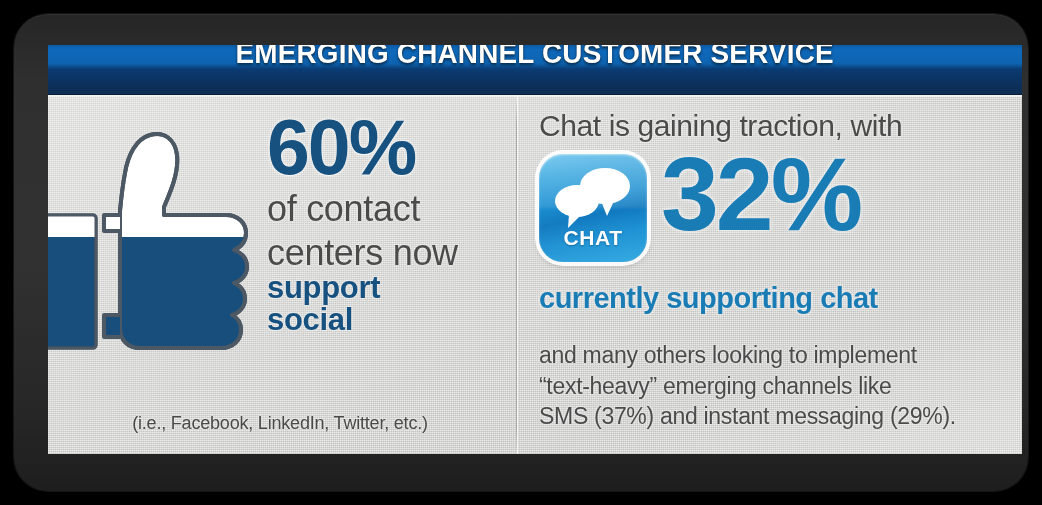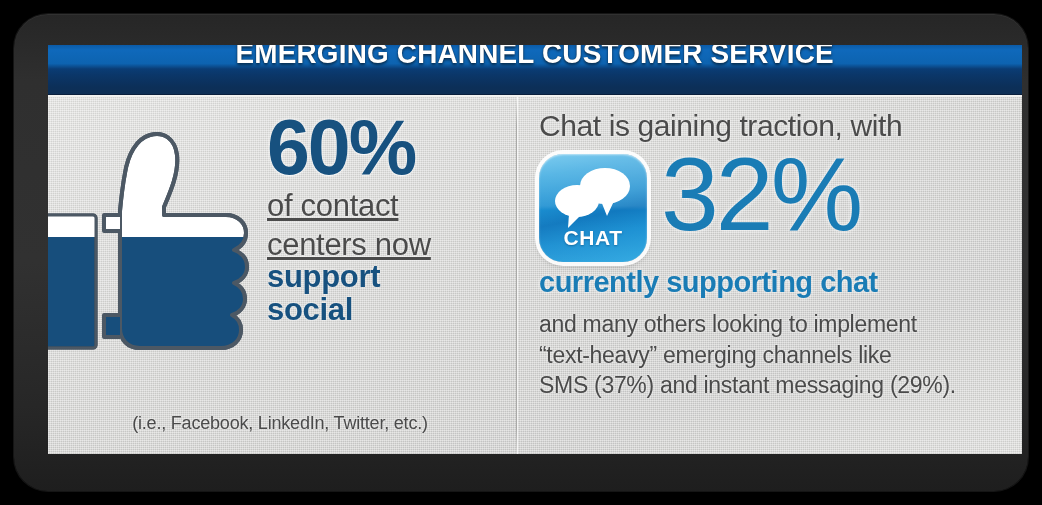--- a/index.html
+++ b/index.html
@@ -126,26 +126,25 @@
   .big-number-navy {
     color: #17517f;
     font-size: 77px;
     font-weight: bold;
     line-height: 0.95;
     letter-spacing: -2px;
     text-shadow: 0 0 4px rgba(255,255,255,0.85), 0 1px 0 rgba(255,255,255,0.6);
   }
   .lead-line {
     color: #4b4b4b;
-    font-size: 31px;
+    font-size: 36px;
     line-height: 1.05;
     letter-spacing: -0.3px;
     margin-top: 6px;
     text-shadow: 0 0 3px rgba(255,255,255,0.8);
-    text-decoration: underline;
   }
   .lead-bold-navy {
     color: #17517f;
     font-size: 31px;
     font-weight: bold;
     line-height: 1.05;
     letter-spacing: -0.3px;
     text-shadow: 0 0 3px rgba(255,255,255,0.85);
   }
   #left-caption {
@@ -211,44 +210,44 @@
     font-weight: bold;
     letter-spacing: 0.6px;
     text-shadow: 0 1px 2px rgba(0,60,105,0.45);
   }
   #chat-pct {
     position: absolute;
     left: 122px;
     top: -6px;
     color: #1a7cb5;
     font-size: 104px;
-    font-weight: normal;
+    font-weight: bold;
     line-height: 1;
     letter-spacing: -3px;
     text-shadow: 0 0 5px rgba(255,255,255,0.85);
     text-align: center;
   }
   #chat-sub {
     color: #1a7cb5;
     font-size: 29px;
     font-weight: bold;
     letter-spacing: -0.5px;
-    margin-top: 2px;
+    margin-top: 18px;
     text-shadow: 0 0 4px rgba(255,255,255,0.85);
     white-space: nowrap;
   }
   .chat-body-line {
     color: #4b4b4b;
     font-size: 23px;
     line-height: 1.33;
     letter-spacing: -0.3px;
     text-shadow: 0 0 3px rgba(255,255,255,0.8);
     white-space: nowrap;
   }
-  #chat-body { margin-top: 10px; }
+  #chat-body { margin-top: 25px; }
 </style>
 </head>
 <body>
 
 <div id="device-frame">
 
   <div id="screen">
 
     <div id="title-bar">
       <div id="title-text"><span id="title-inner">EMERGING CHANNEL CUSTOMER SERVICE</span></div>

